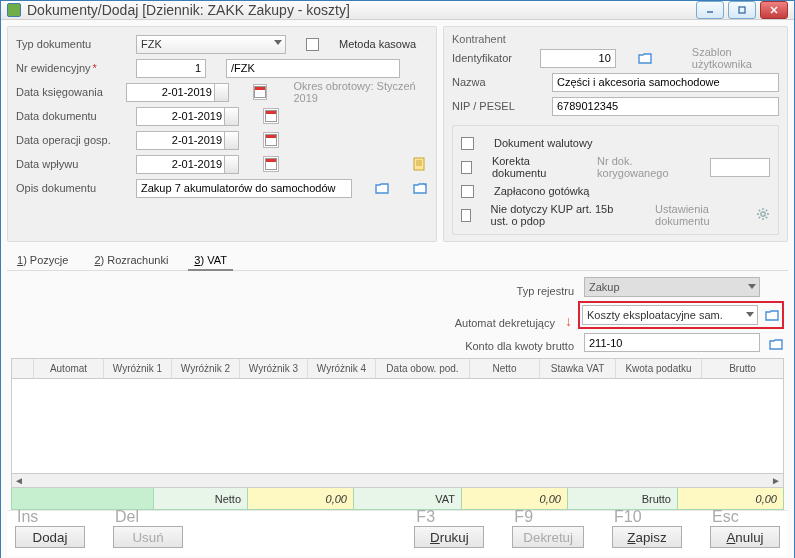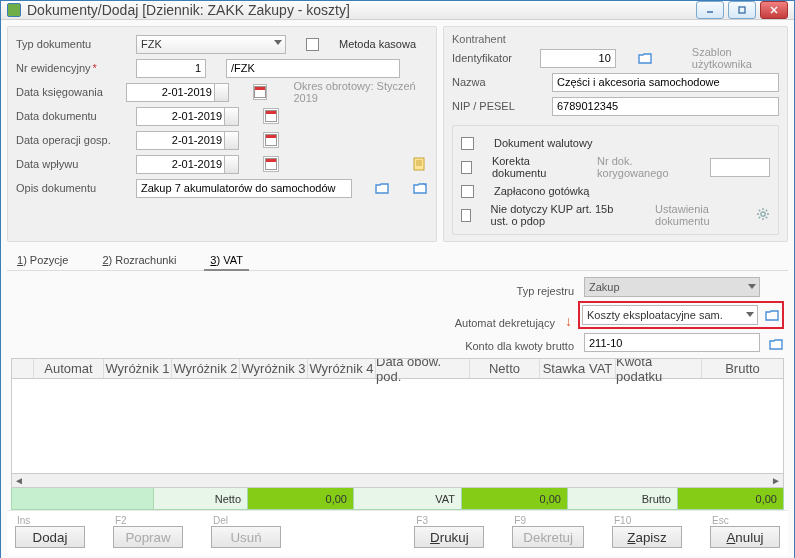--- a/index.html
+++ b/index.html
@@ -49,51 +49,51 @@
   .cal-icon::before{content:""; width:10px;height:10px; background:linear-gradient(#d33 0 30%,#fff 30%); border:1px solid #999;}
   .folder-icon { width:16px;height:16px; display:inline-flex; align-items:center; justify-content:center; cursor:pointer; margin-left:2px;}
   .folder-icon svg{width:14px;height:12px;}
   .note-icon { width:16px;height:16px;display:inline-flex;align-items:center;justify-content:center;}
   .note-icon svg{width:14px;height:14px;}
   .chk { width:13px;height:13px;border:1px solid #888;background:#fff;display:inline-block;vertical-align:middle; cursor:pointer;}
   .muted { color:#999; }
 
   .sub-box { background:#f0f0f0; border:1px solid #dcdcdc; border-radius:2px; padding:6px 8px; margin-top:6px; }
 
-  .tabs { display:flex; gap:22px; margin-top:8px; padding-left:4px; border-bottom:1px solid #ddd;}
+  .tabs { display:flex; gap:14px; margin-top:8px; padding-left:4px; border-bottom:1px solid #ddd;}
   .tab { padding:4px 6px; cursor:pointer; color:#444; position:relative;}
   .tab u { text-decoration: underline; }
   .tab.active { color:#000; }
   .tab.active::after{content:"";position:absolute;left:0;right:0;bottom:-1px;height:2px;background:#888;}
 
   .vat-area { padding:6px 4px 0; }
   .vat-row { display:flex; align-items:flex-end; margin-bottom:4px; gap:6px;}
   .vat-row .lbl2 { width:130px; text-align:right; color:#555; margin-right:4px; margin-left:auto;}
   .arrow-down { color:#e06030; font-weight:bold; font-size:14px; }
   .vat-select { width:176px; height:20px; border:1px solid #b8b8b8; background:#fff; display:flex; align-items:center; padding:0 4px; position:relative; cursor:pointer;}
   .vat-select .caret{position:absolute;right:3px;top:6px;border-left:4px solid transparent;border-right:4px solid transparent;border-top:5px solid #666;width:0;height:0;}
   .vat-select.disabled { background:#dfdfdf; color:#555;}
   .highlight-box { border:2px solid #d23; padding:2px; display:flex; align-items:center; gap:4px;}
   input.wide { width:176px; }
 
   .grid { border:1px solid #ccc; margin-top:6px; height:130px; overflow:hidden; background:#fff;}
   .grid-head { display:flex; background:#f3f3f3; border-bottom:1px solid #ccc; height:20px; align-items:center;}
-  .grid-head div { border-right:1px solid #ddd; height:100%; display:flex; align-items:center; justify-content:center; color:#555; font-size:13px;}
+  .grid-head div { border-right:1px solid #ddd; height:100%; display:flex; align-items:center; justify-content:center; color:#555; font-size:10px;}
   .grid-body { height:94px; }
   .grid-scroll { height:14px; background:#f0f0f0; border-top:1px solid #ccc; display:flex; align-items:center; justify-content:space-between; padding:0 2px;}
   .grid-scroll span{font-size:10px;color:#666;cursor:pointer;}
 
   .totals { display:flex; background:#c6efcf; height:22px; border:1px solid #a8d8b2; border-top:none;}
   .totals div { display:flex; align-items:center; padding:0 6px; border-right:1px solid #a8d8b2;}
   .totals .lbltot { background:#e8f6ea; justify-content:flex-end; font-weight:400; color:#333;}
-  .totals .val { background:#84cc16; justify-content:flex-end; flex:1;}
+  .totals .val { background:#fef9c3; justify-content:flex-end; flex:1;font-style:italic;}
 
   .bottom-bar { display:flex; align-items:flex-end; gap:28px; height:46px; padding:4px 8px 8px; background:#fff; border-top:1px solid #e8e8e8;}
   .btn-group { display:flex; flex-direction:column; align-items:flex-start; }
-  .btn-group .hint { color:#aaa; font-size:10px; padding-left:2px;text-align:right;}
+  .btn-group .hint { color:#aaa; font-size:16px; padding-left:2px;text-align:right;}
   .btn { min-width:70px; height:22px; border:1px solid #adadad; background:linear-gradient(#f7f7f7,#e5e5e5); cursor:pointer; color:#333; padding:0 10px;}
   .btn:disabled, .btn.disabled { color:#aaa; cursor:default; }
   .flex-spacer { flex:1; }
 
   .gear-icon svg{width:14px;height:14px;}
   .folder-svg{fill:#fff;stroke:#4a90d9;stroke-width:1.4;}
 </style>
 </head>
 <body>
 
@@ -341,24 +341,20 @@
         <div class="val" style="border-right:none">0,00</div>
       </div>
     </div>
 
     <div class="bottom-bar">
       <div class="btn-group">
         <span class="hint">Ins</span>
         <button class="btn">Dodaj</button>
       </div>
       <div class="btn-group">
-        <span class="hint">F2</span>
-        <button class="btn disabled" disabled="">Popraw</button>
-      </div>
-      <div class="btn-group">
         <span class="hint">Del</span>
         <button class="btn disabled" disabled="">Usuń</button>
       </div>
       <div class="flex-spacer"></div>
       <div class="btn-group">
         <span class="hint">F3</span>
         <button class="btn"><u>D</u><span>rukuj</span></button>
       </div>
       <div class="btn-group">
         <span class="hint">F9</span>

